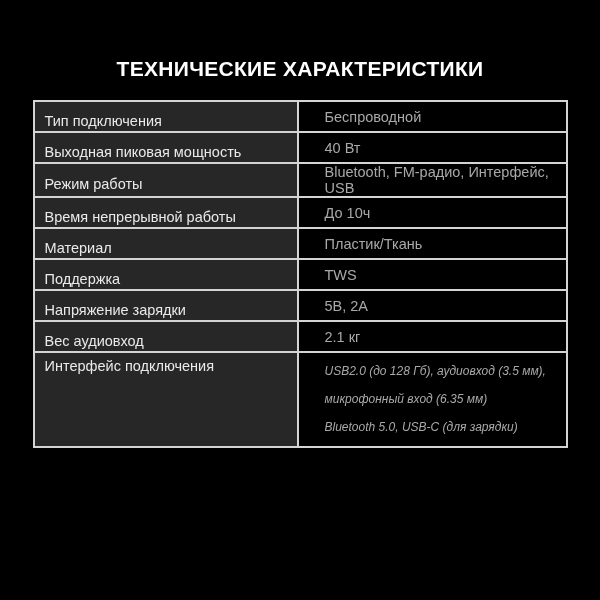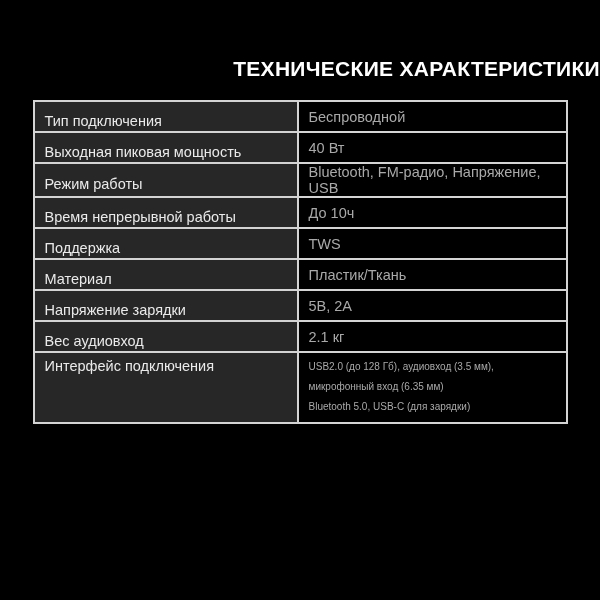--- a/index.html
+++ b/index.html
@@ -14,21 +14,21 @@
   *{box-sizing:border-box;}
   html,body{margin:0;padding:0;}
   body{
     width:600px;height:600px;
     background:var(--bg);
     font-family:"Liberation Sans",sans-serif;
     overflow:hidden;
   }
   .title{
     margin:57px 0 0 0;
-    text-align:right;
+    text-align:center;
     color:var(--title-color);
     font-size:21px;
     line-height:24px;
     font-weight:700;
     letter-spacing:0.3px;
   }
   table.specs{
     width:535px;
     margin:19px auto 0 auto;
     border-collapse:collapse;
@@ -42,68 +42,69 @@
   }
   .label-cell{
     width:264px;
     background:var(--label-bg);
     color:var(--label-color);
     padding:8px 8px 0 10px;
   }
   .value-cell{
     background:var(--value-bg);
     color:var(--value-color);
-    padding:0 6px 0 10px;
+    padding:0 6px 0 26px;
     white-space:pre-line;
   }
   tr.multiline td{
     vertical-align:top;
     height:auto;
   }
   tr.multiline .label-cell{
     padding-top:5px;
     margin-left:12px;
   }
   tr.multiline .value-cell{
     padding-top:4px;
     padding-bottom:5px;
-    line-height:20px;
-    font-size:10px;
+    line-height:28px;
+    font-size:12px;
+    font-style:italic;
   }
 </style>
 </head>
 <body>
 
 <div class="page">
   <h1 class="title">ТЕХНИЧЕСКИЕ ХАРАКТЕРИСТИКИ</h1>
   <table class="specs">
     <tbody id="specs-body">
         <tr>
           <td class="label-cell">Тип подключения</td>
           <td class="value-cell">Беспроводной</td>
         </tr>
         <tr>
           <td class="label-cell">Выходная пиковая мощность</td>
           <td class="value-cell">40 Вт</td>
         </tr>
         <tr>
           <td class="label-cell">Режим работы</td>
-          <td class="value-cell">Bluetooth, FM-радио, Напряжение, USB</td>
+          <td class="value-cell">Bluetooth, FM-радио, Интерфейс, USB</td>
         </tr>
         <tr>
           <td class="label-cell">Время непрерывной работы</td>
           <td class="value-cell">До 10ч</td>
         </tr>
         <tr>
+          <td class="label-cell">Материал</td>
+          <td class="value-cell">Пластик/Ткань</td>
+        </tr>
+        <tr>
           <td class="label-cell">Поддержка</td>
           <td class="value-cell">TWS</td>
-        </tr>
-        <tr>
-          <td class="label-cell">Материал</td>
-          <td class="value-cell">Пластик/Ткань</td>
         </tr>
         <tr>
           <td class="label-cell">Напряжение зарядки</td>
           <td class="value-cell">5В, 2А</td>
         </tr>
         <tr>
           <td class="label-cell">Вес аудиовход</td>
           <td class="value-cell">2.1 кг</td>
         </tr>
         <tr class="multiline">

